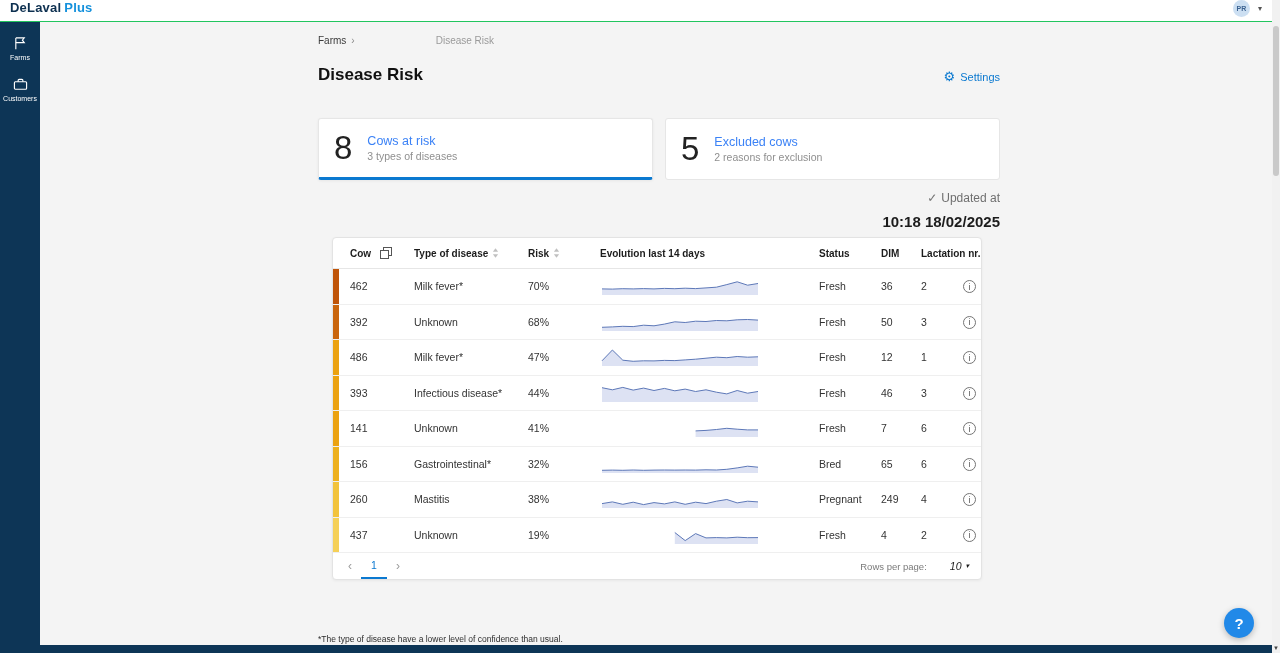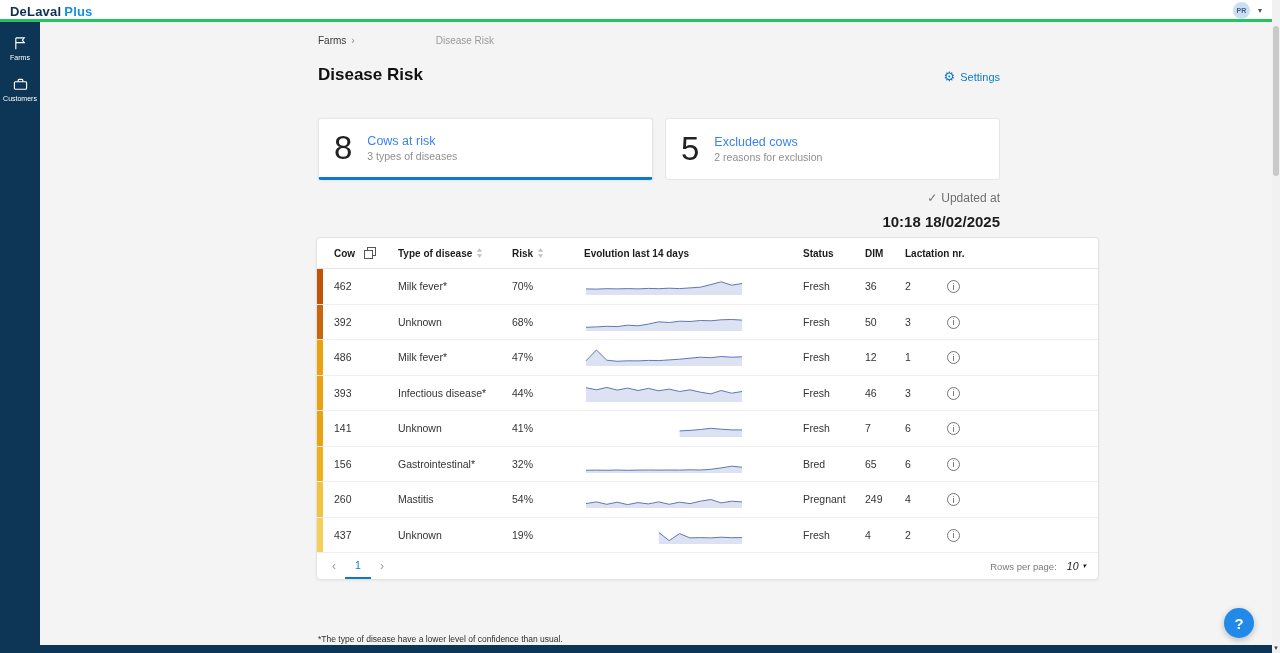--- a/index.html
+++ b/index.html
@@ -1,21 +1,21 @@
 <!DOCTYPE html>
 <html><head>
 <meta charset="utf-8">
 <style>
   *{margin:0;padding:0;box-sizing:border-box;}
   html,body{width:1280px;height:653px;overflow:hidden;}
   body{font-family:"Liberation Sans",sans-serif;background:#fff;position:relative;}
 
   .topbar{position:absolute;top:0;left:0;width:1272px;height:22px;background:#fff;
-    display:flex;align-items:flex-end;justify-content:space-between;padding:0 10px;z-index:5;
-    border-bottom:3px solid #22c55e;}
+    display:flex;align-items:flex-start;justify-content:space-between;padding:0 10px;z-index:5;
+    border-bottom:1px solid #22c55e;}
   .logo{font-size:13px;font-weight:bold;letter-spacing:.2px;}
   .logo-primary{color:#0d3050;}
   .logo-secondary{color:#1591dc;margin-left:3px;}
   .topbar-right{display:flex;align-items:center;gap:8px;}
   .avatar{width:17px;height:17px;border-radius:50%;background:#ccdff2;color:#3c6391;
     font-size:7px;font-weight:bold;display:flex;align-items:center;justify-content:center;cursor:pointer;}
   .avatar-caret{font-size:8px;color:#555;cursor:pointer;}
 
   .sidebar{position:absolute;top:22px;left:0;width:40px;height:631px;background:#0d3556;
     display:flex;flex-direction:column;align-items:center;padding-top:14px;gap:16px;z-index:4;}
@@ -41,41 +41,41 @@
   .card2{left:625px;}
   .card-value{font-size:33px;font-weight:300;color:#222;}
   .card-title{font-size:12.5px;color:#3b82f6;}
   .card-sub{font-size:10.5px;color:#8f8f8f;margin-top:2px;}
 
   .updated{position:absolute;top:169px;right:272px;text-align:right;}
   .updated-line1{font-size:12px;color:#6f6f6f;}
   .updated-check{margin-right:4px;color:#757575;}
   .updated-time{font-size:15px;font-weight:bold;color:#1c1c1c;margin-top:8px;}
 
-  .table-card{position:absolute;left:276px;top:215px;width:783px;height:343px;background:#fff;
+  .table-card{position:absolute;left:292px;top:215px;width:650px;height:343px;background:#fff;
     border:1px solid #e3e3e3;border-radius:4px;box-shadow:0 1px 3px rgba(0,0,0,.05);overflow:hidden;}
   .grid{display:grid;grid-template-columns:6px 75px 114px 64px 227px 62px 40px 42px 25px;align-items:center;}
   .thead{height:31px;border-bottom:1px solid #e6e6e6;font-size:10px;font-weight:bold;color:#1c1c1c;}
   .th{display:flex;align-items:center;gap:4px;white-space:nowrap;overflow:visible;}
   .pad-l{padding-left:11px;}
   .trow{height:35.5px;border-bottom:1px solid #efefef;font-size:10.5px;color:#333;cursor:pointer;background:#fff;}
   .rbar{width:6px;height:100%;}
   .cell{white-space:nowrap;}
   .cell-spark{padding-left:8px;}
   .info{width:13px;height:13px;border:1px solid #757575;border-radius:50%;font-size:8.5px;
     display:inline-flex;align-items:center;justify-content:center;color:#555;cursor:pointer;}
   .sort-icon{cursor:pointer;flex:0 0 auto;}
   .copy-icon{cursor:pointer;margin-left:5px;}
 
   .tfoot{height:26px;display:flex;align-items:center;justify-content:space-between;padding:0 12px 0 6px;}
   .pager{display:flex;align-items:center;height:100%;}
   .pg-btn{width:22px;text-align:center;color:#9b9b9b;font-size:12px;cursor:pointer;}
   .pg-num{width:26px;height:100%;display:flex;align-items:center;justify-content:center;
     color:#0b79d0;font-size:10.5px;border-bottom:2px solid #0b79d0;cursor:pointer;}
-  .rpp{display:flex;align-items:center;font-size:9.5px;color:#7a7a7a;gap:10px;text-align:right;}
+  .rpp{display:flex;align-items:center;font-size:9.5px;color:#7a7a7a;gap:23px;text-align:right;}
   .rpp-val{display:flex;align-items:center;gap:4px;color:#1c1c1c;font-size:10.5px;cursor:pointer;font-style:italic;}
   .rpp-caret{font-size:7px;color:#1c1c1c;}
 
   .footnote{position:absolute;left:278px;top:612px;font-size:8.5px;color:#2e2e2e;}
 
   .help-fab{position:absolute;left:1184px;top:586px;width:30px;height:30px;border-radius:50%;
     background:#2189e8;color:#fff;font-size:15px;font-weight:bold;border:none;
     box-shadow:0 2px 6px rgba(0,0,0,.25);cursor:pointer;}
 
   .footer-strip{position:absolute;left:0;bottom:0;width:1272px;height:8px;background:#0d3556;}
@@ -292,21 +292,21 @@
     <div class="cell">Bred</div>
     <div class="cell">65</div>
     <div class="cell">6</div>
     <div class="cell"><span class="info">i</span></div>
   </div>
 
   <div class="trow grid">
     <div class="rbar" style="background: rgb(242, 195, 60);"></div>
     <div class="cell pad-l">260</div>
     <div class="cell">Mastitis</div>
-    <div class="cell">54%</div>
+    <div class="cell">38%</div>
     <div class="cell cell-spark">
       <svg class="spark" width="160" height="24" viewBox="0 0 160 24">
               <polygon points="2.0,17.6 12.4,15.9 22.8,18.3 33.2,16.2 43.6,18.6 54.0,16.6 64.4,17.9 74.8,15.9 85.2,18.3 95.6,16.2 106.0,17.6 116.4,15.2 126.8,13.5 137.2,16.9 147.6,15.2 158.0,15.9 158.0,22 2.0,22" fill="#dde2f3"></polygon>
               <polyline points="2.0,17.6 12.4,15.9 22.8,18.3 33.2,16.2 43.6,18.6 54.0,16.6 64.4,17.9 74.8,15.9 85.2,18.3 95.6,16.2 106.0,17.6 116.4,15.2 126.8,13.5 137.2,16.9 147.6,15.2 158.0,15.9" fill="none" stroke="#5d78b8" stroke-width="1"></polyline>
             </svg>
     </div>
     <div class="cell">Pregnant</div>
     <div class="cell">249</div>
     <div class="cell">4</div>
     <div class="cell"><span class="info">i</span></div>

